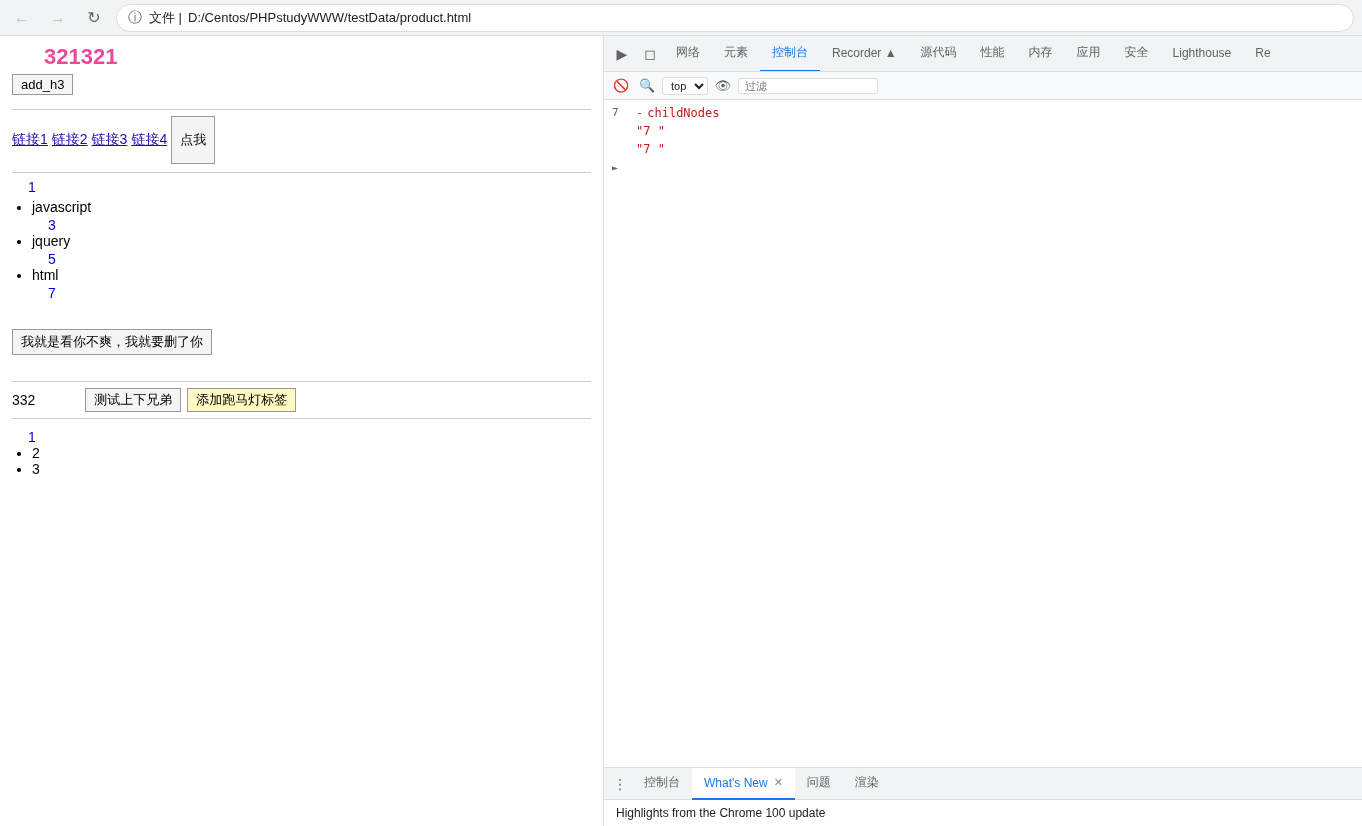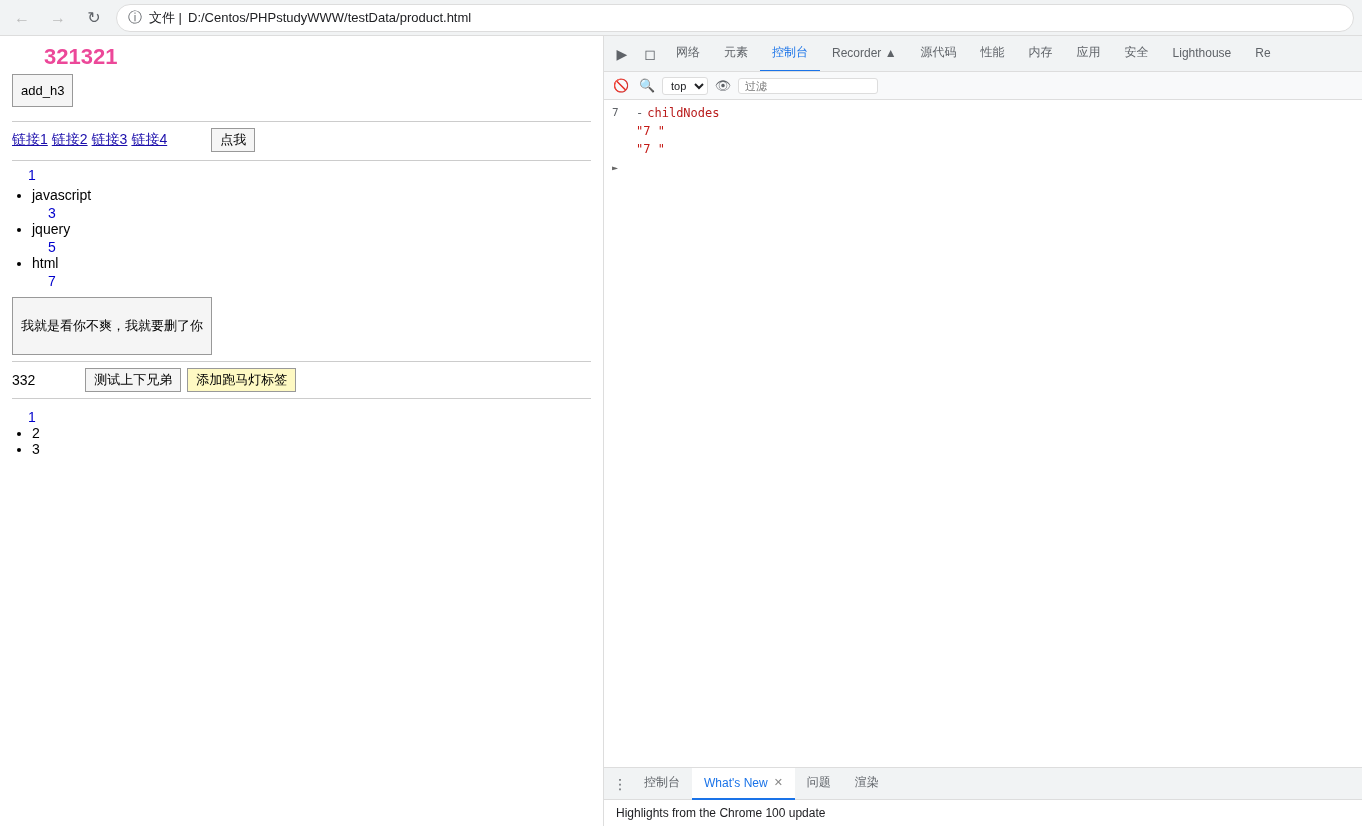--- a/index.html
+++ b/index.html
@@ -79,21 +79,21 @@
       font-size: 22px;
       font-weight: bold;
       color: #ec4899;
       margin-bottom: 4px;
       margin-left: 32px;
     }
 
     .btn-add-h3 {
       border: 1px solid #999;
       background: #f5f5f5;
-      padding: 8px 8px;
+      padding: 2px 8px;
       font-size: 13px;
       cursor: pointer;
       margin-bottom: 8px;
     }
 
     .hr-line {
       border: none;
       border-top: 1px solid #ccc;
       margin: 6px 0;
     }
@@ -109,24 +109,23 @@
     .link-item {
       color: #1a0dab;
       text-decoration: underline;
       cursor: pointer;
       font-size: 14px;
     }
 
     .btn-click {
       border: 1px solid #999;
       background: #f5f5f5;
-      padding: 2px 8px;
-      font-size: 13px;
-      cursor: pointer;
-      margin-left: 40px;
+      padding: 14px 8px;
+      font-size: 13px;
+      cursor: pointer;
     }
 
     .numbered-section {
       margin-bottom: 8px;
     }
 
     .num-item {
       color: #00c;
       font-size: 14px;
       margin-left: 16px;
@@ -145,24 +144,24 @@
 
     .blue-num {
       color: #00c;
       display: block;
       margin-left: 16px;
     }
 
     .delete-btn {
       border: 1px solid #999;
       background: #f5f5f5;
-      padding: 19px 8px;
-      font-size: 13px;
-      cursor: pointer;
-      margin: 0 0;
+      padding: 3px 8px;
+      font-size: 13px;
+      cursor: pointer;
+      margin: 20px 0;
     }
 
     .get-body-row {
       display: flex;
       align-items: center;
       gap: 6px;
       margin: 6px 0;
     }
 
     .btn-get-body {

